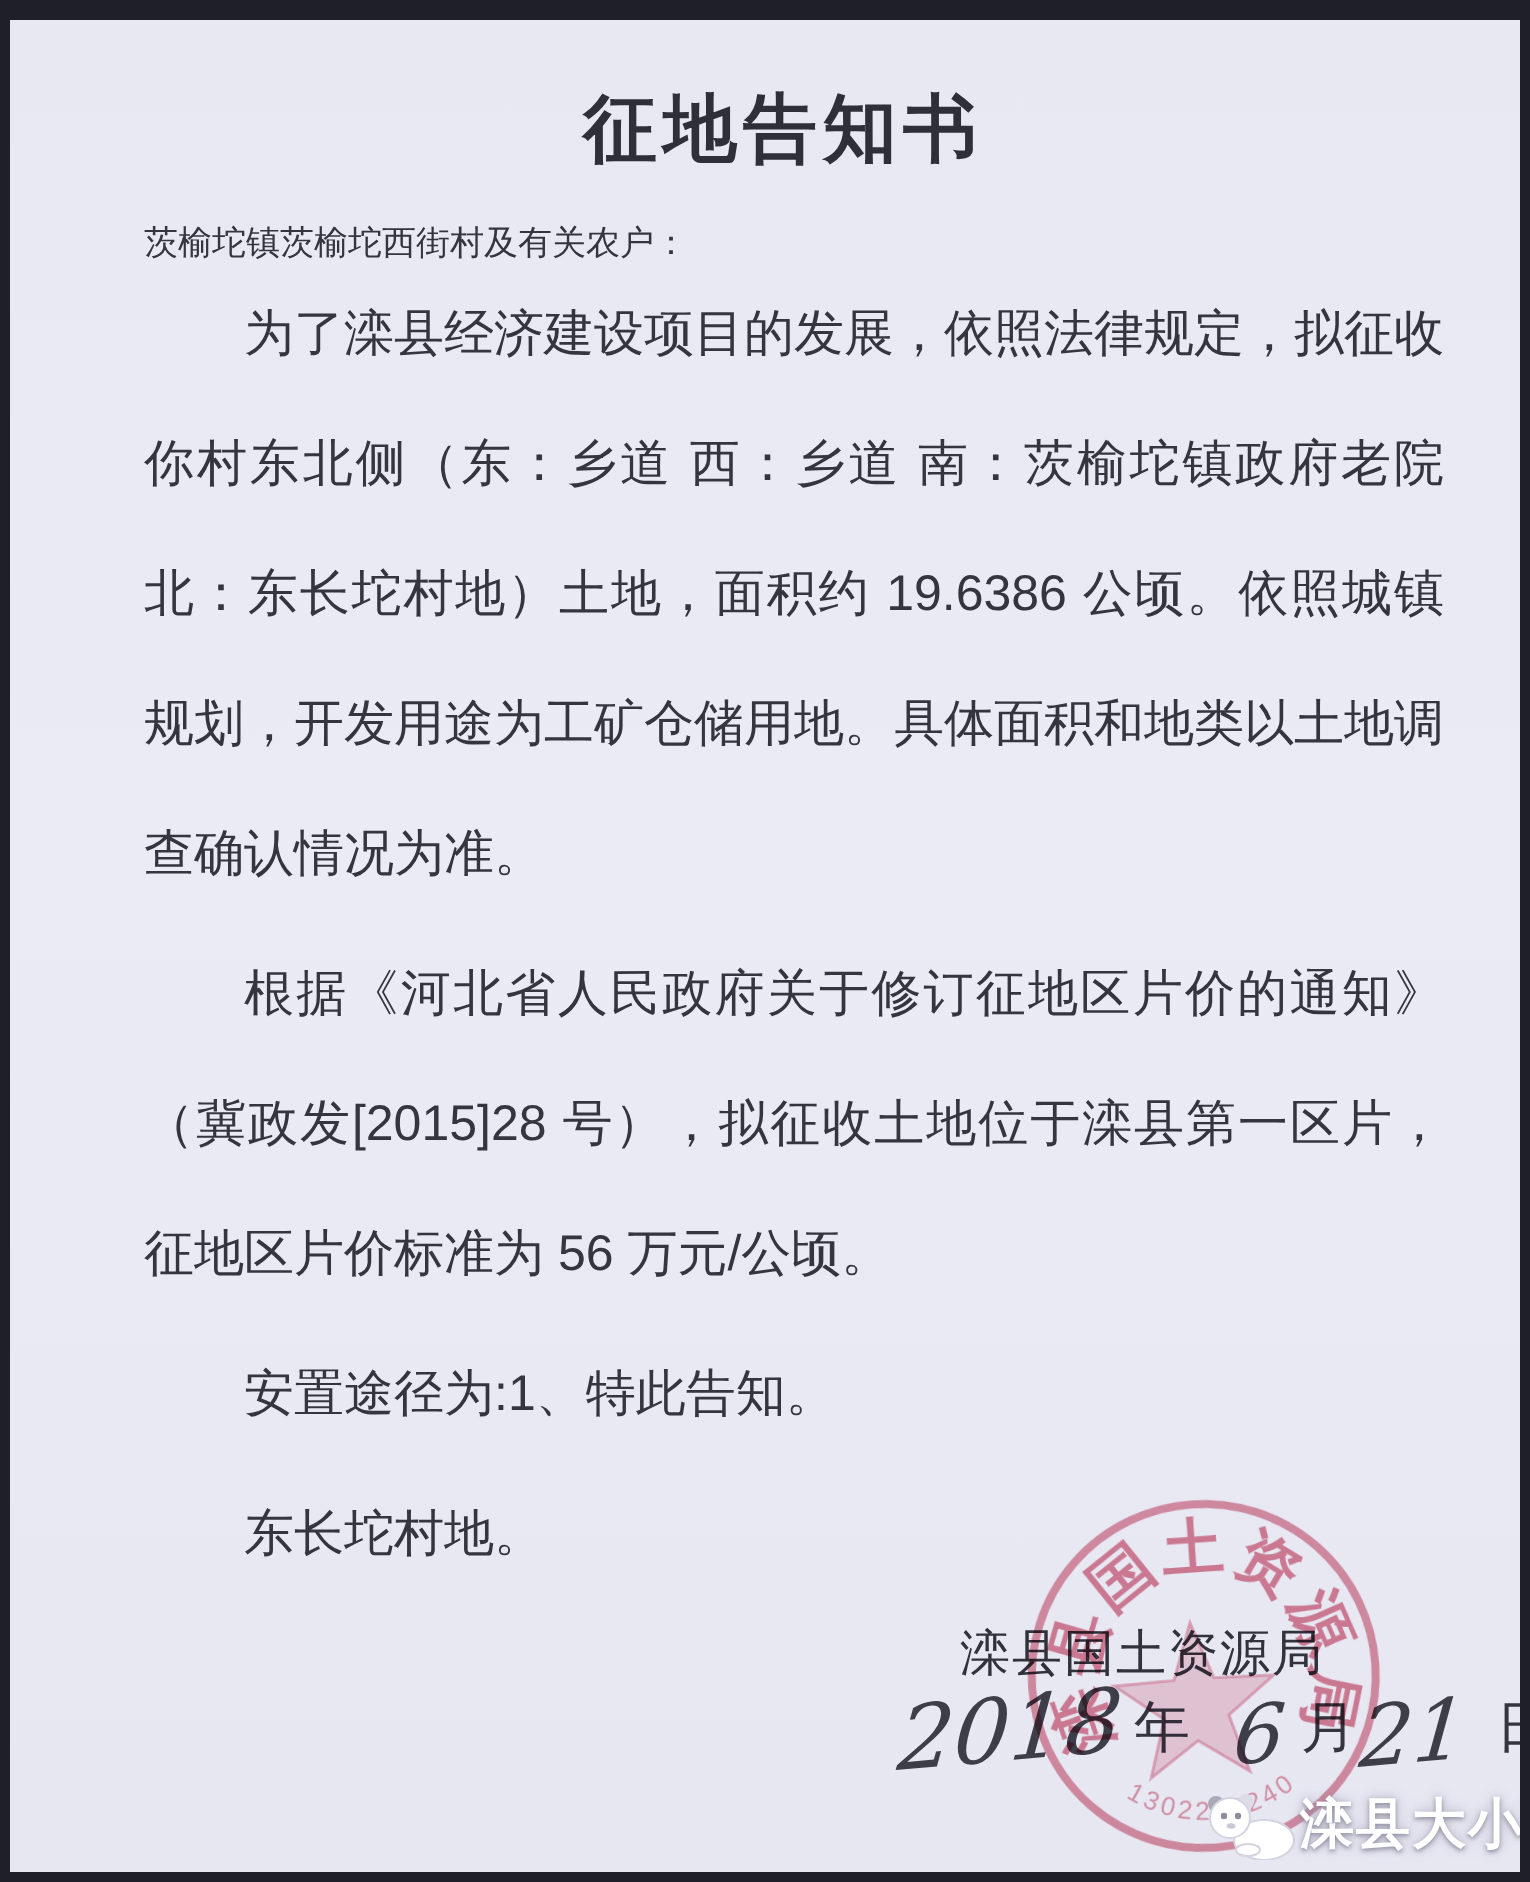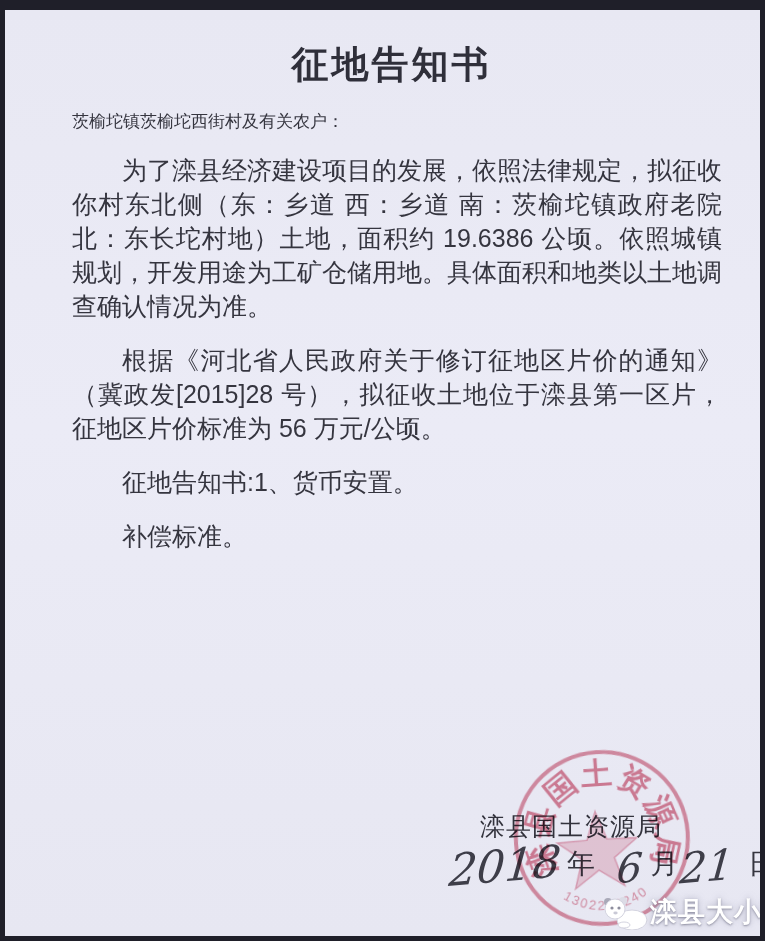--- a/index.html
+++ b/index.html
@@ -26,23 +26,23 @@
     letter-spacing:3px;
     color:#2f2f3a;
   }
   .salutation{
     margin:20px 0 0 67px;
     font-size:17px;
     color:#35353f;
   }
   .para{
     width:650px;
-    margin:20px 0 5px 67px;
+    margin:2px 0 5px 67px;
     font-size:25px;
-    line-height:34px;
+    line-height:65px;
     text-align:justify;
     text-indent:2em;
     color:#35353f;
   }
   .agency{
     position:absolute;left:475px;top:800px;
     font-size:25px;letter-spacing:1px;color:#32323c;
     z-index:2;white-space:nowrap;
   }
   .date-line{
@@ -93,22 +93,22 @@
 
 <div class="photo">
   <div class="paper">
 
     <h1 class="title">征地告知书</h1>
 
     <div class="salutation">茨榆坨镇茨榆坨西街村及有关农户：</div>
 
     <p class="para">为了滦县经济建设项目的发展，依照法律规定，拟征收你村东北侧（东：乡道 西：乡道 南：茨榆坨镇政府老院 北：东长坨村地）土地，面积约 19.6386 公顷。依照城镇规划，开发用途为工矿仓储用地。具体面积和地类以土地调查确认情况为准。</p>
     <p class="para">根据《河北省人民政府关于修订征地区片价的通知》（冀政发[2015]28 号），拟征收土地位于滦县第一区片，征地区片价标准为 56 万元/公顷。</p>
-    <p class="para">征地告知书:1、货币安置。</p>
-    <p class="para">补偿标准。</p>
+    <p class="para">安置途径为:1、特此告知。</p>
+    <p class="para">东长坨村地。</p>
 
     <div class="agency">滦县国土资源局</div>
 
     <div class="date-line">
       <span class="hw year">2018</span>
       <span class="dlbl y">年</span>
       <span class="hw month">6</span>
       <span class="dlbl m">月</span>
       <span class="hw day">21</span>
       <span class="dlbl d">日</span>

